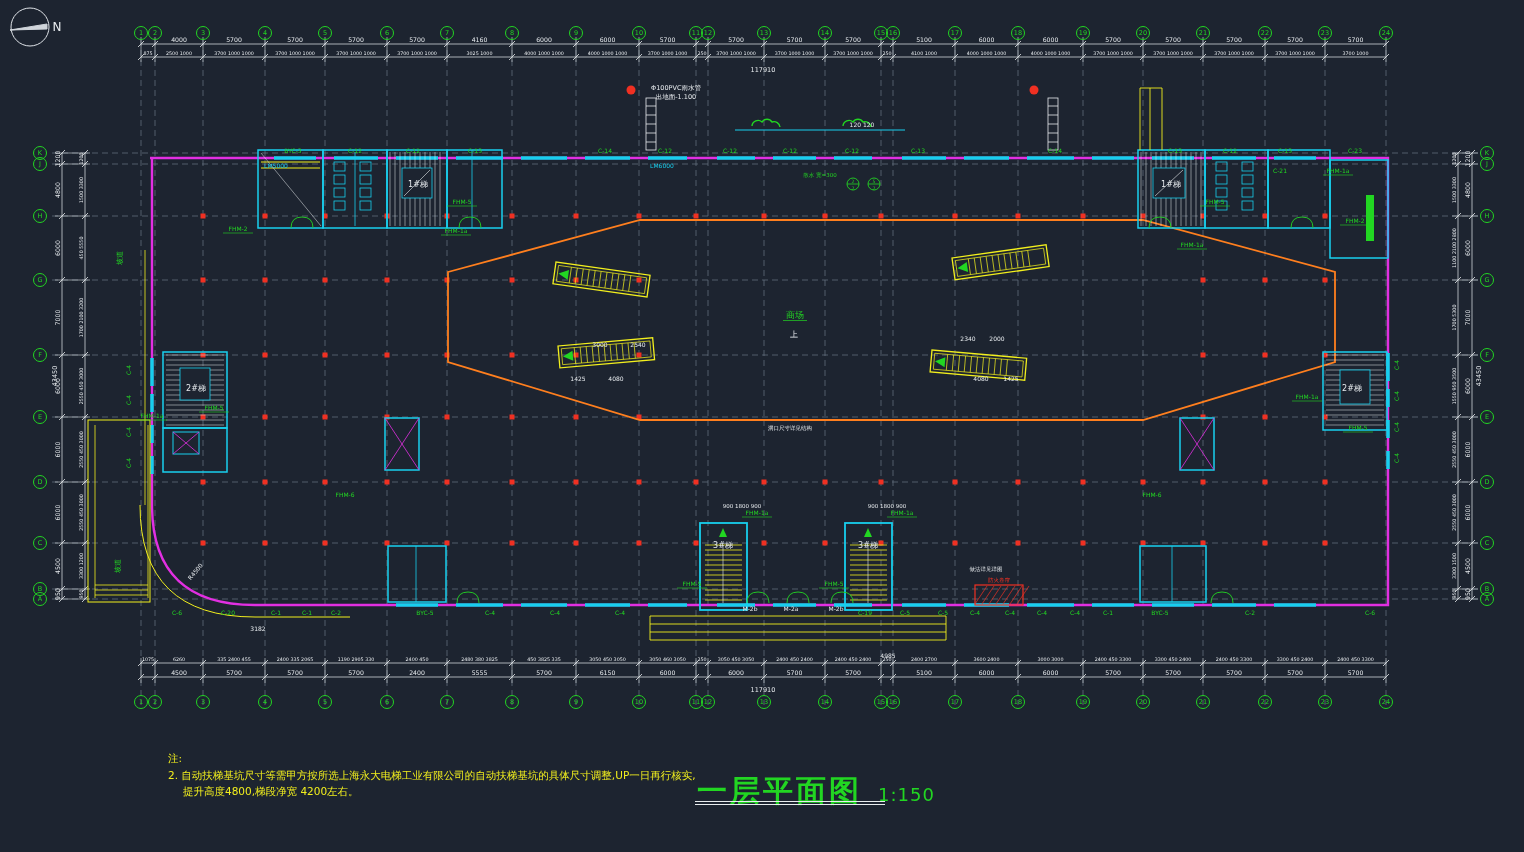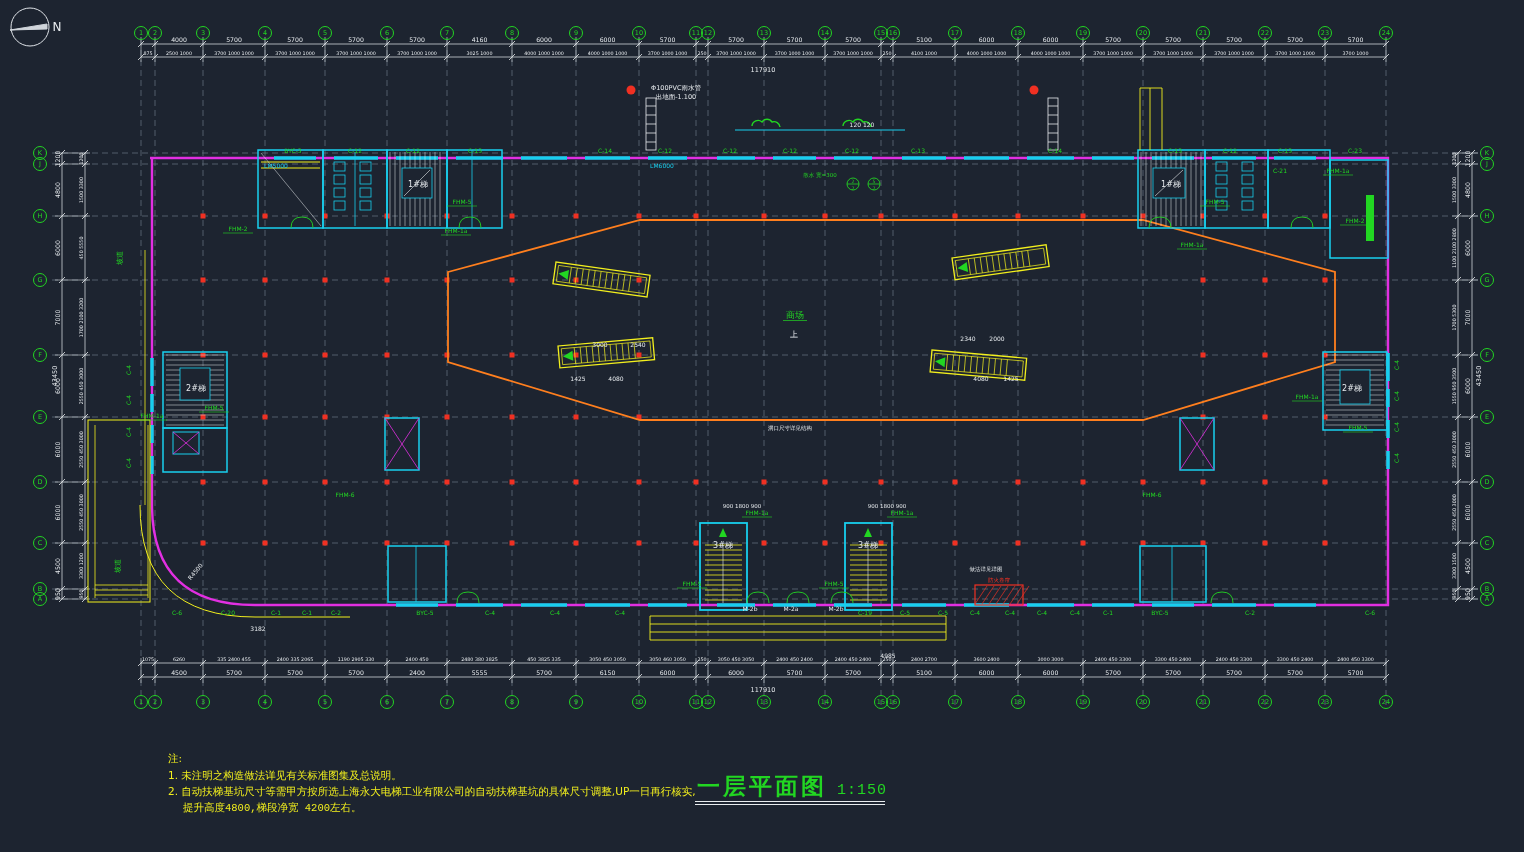--- a/index.html
+++ b/index.html
@@ -1,25 +1,25 @@
 <!DOCTYPE html>
 <html><head>
 <meta charset="utf-8">
 <style>
   html,body{margin:0;padding:0;background:#10141b;}
   .stage{position:relative;width:1524px;height:852px;background:#1d2430;overflow:hidden;
          font-family:"DejaVu Sans",sans-serif;}
   svg{position:absolute;left:0;top:0;}
   .titleblock{position:absolute;left:697px;top:771px;white-space:nowrap;}
-  .titleblock .t{color:#22d622;font-size:23px;font-weight:bold;letter-spacing:3px;}
-  .titleblock .s{color:#22d622;font-size:15px;margin-left:10px;letter-spacing:1px;font-family:Liberation Mono, monospace;}
+  .titleblock .t{color:#22d622;font-size:30px;font-weight:bold;letter-spacing:3px;}
+  .titleblock .s{color:#22d622;font-size:18px;margin-left:16px;letter-spacing:1px;}
   .titleblock .ul{position:absolute;left:-2px;top:30px;width:190px;height:1px;background:#e8ecef;}
   .titleblock .u2{top:33px;}
   .notes{position:absolute;left:168px;top:750px;color:#f2ef1d;font-size:10.5px;line-height:16.5px;}
-  .notes .ind{padding-left:15px;font-family:Liberation Mono, monospace;}
+  .notes .ind{padding-left:15px;}
 </style>
 </head>
 <body>
 
 <div class="stage">
   <svg id="cad" width="1524" height="852">
       <g>
         <line x1="141" y1="40" x2="141" y2="705" stroke="#6b7685" stroke-width="0.7" stroke-dasharray="6,4"></line>
         <line x1="155" y1="40" x2="155" y2="705" stroke="#6b7685" stroke-width="0.7" stroke-dasharray="6,4"></line>
         <line x1="203" y1="40" x2="203" y2="705" stroke="#6b7685" stroke-width="0.7" stroke-dasharray="6,4"></line>
@@ -1067,17 +1067,16 @@
     </svg>
 
   <div class="titleblock">
     <span class="t">一层平面图</span><span class="s">1:150</span>
     <div class="ul"></div>
     <div class="ul u2"></div>
   </div>
 
   <div class="notes">
     <div>注:</div>
-    <div>1. 未注明之构造做法详见有关标准图集及总说明。</div>
     <div>2. 自动扶梯基坑尺寸等需甲方按所选上海永大电梯工业有限公司的自动扶梯基坑的具体尺寸调整,UP一日再行核实,</div>
     <div class="ind">提升高度4800,梯段净宽 4200左右。</div>
   </div>
 </div>
 
 </body></html>

